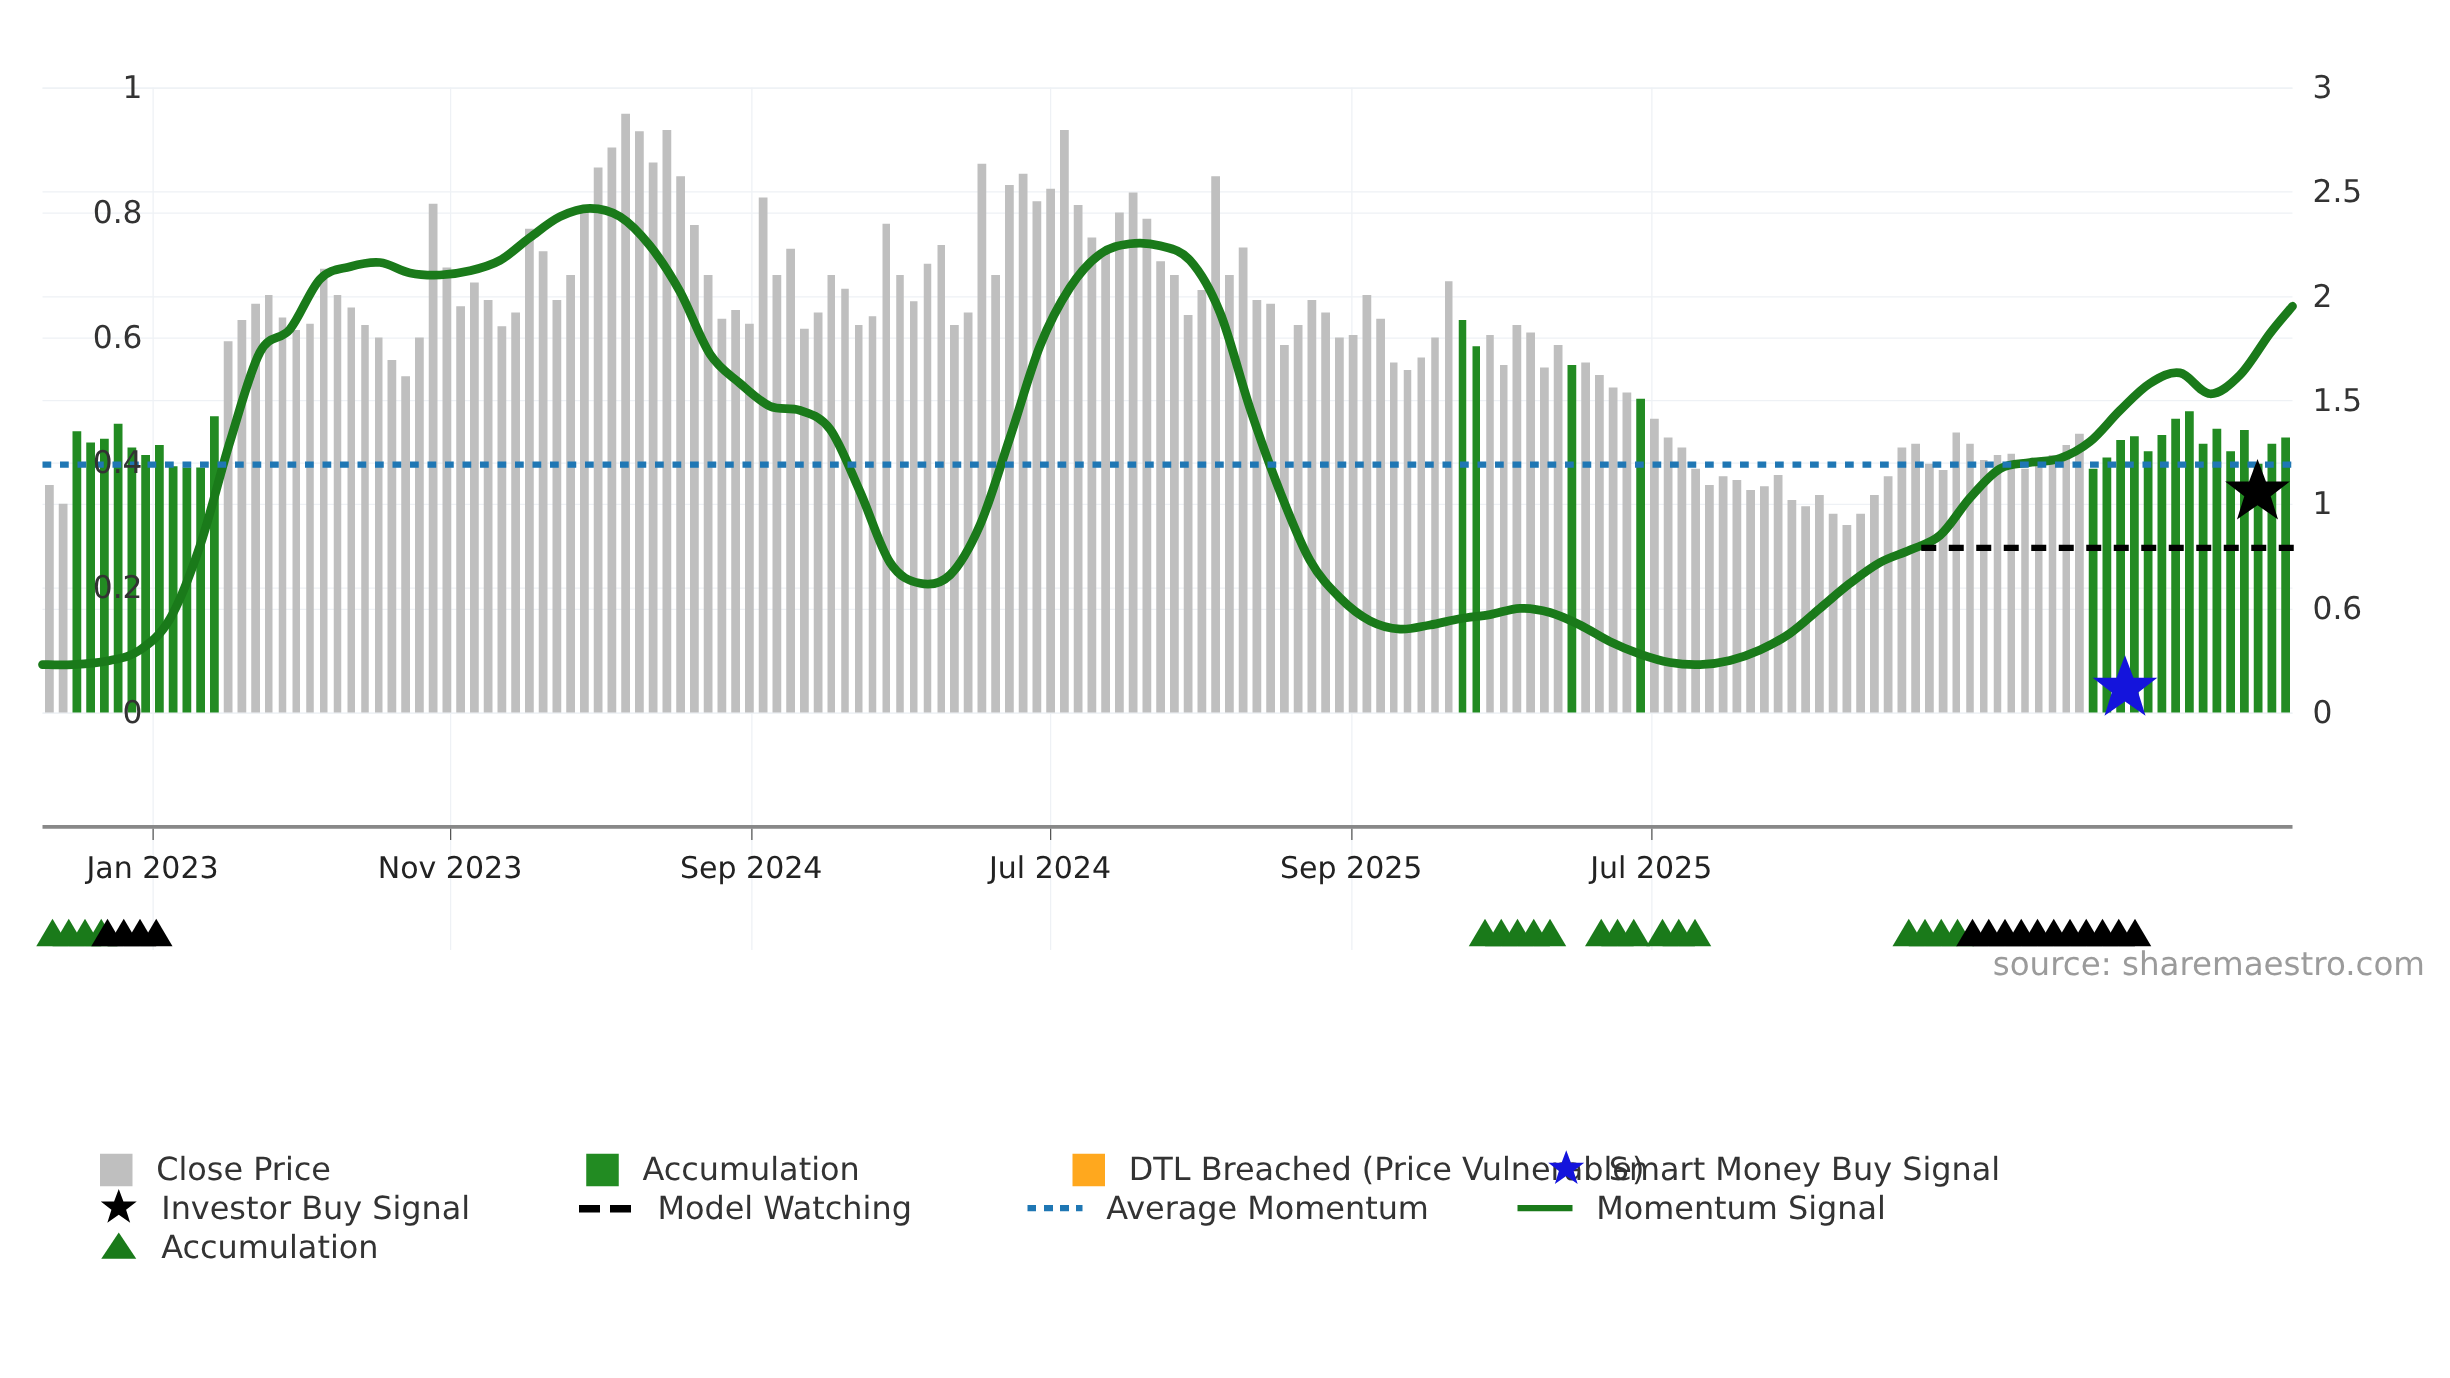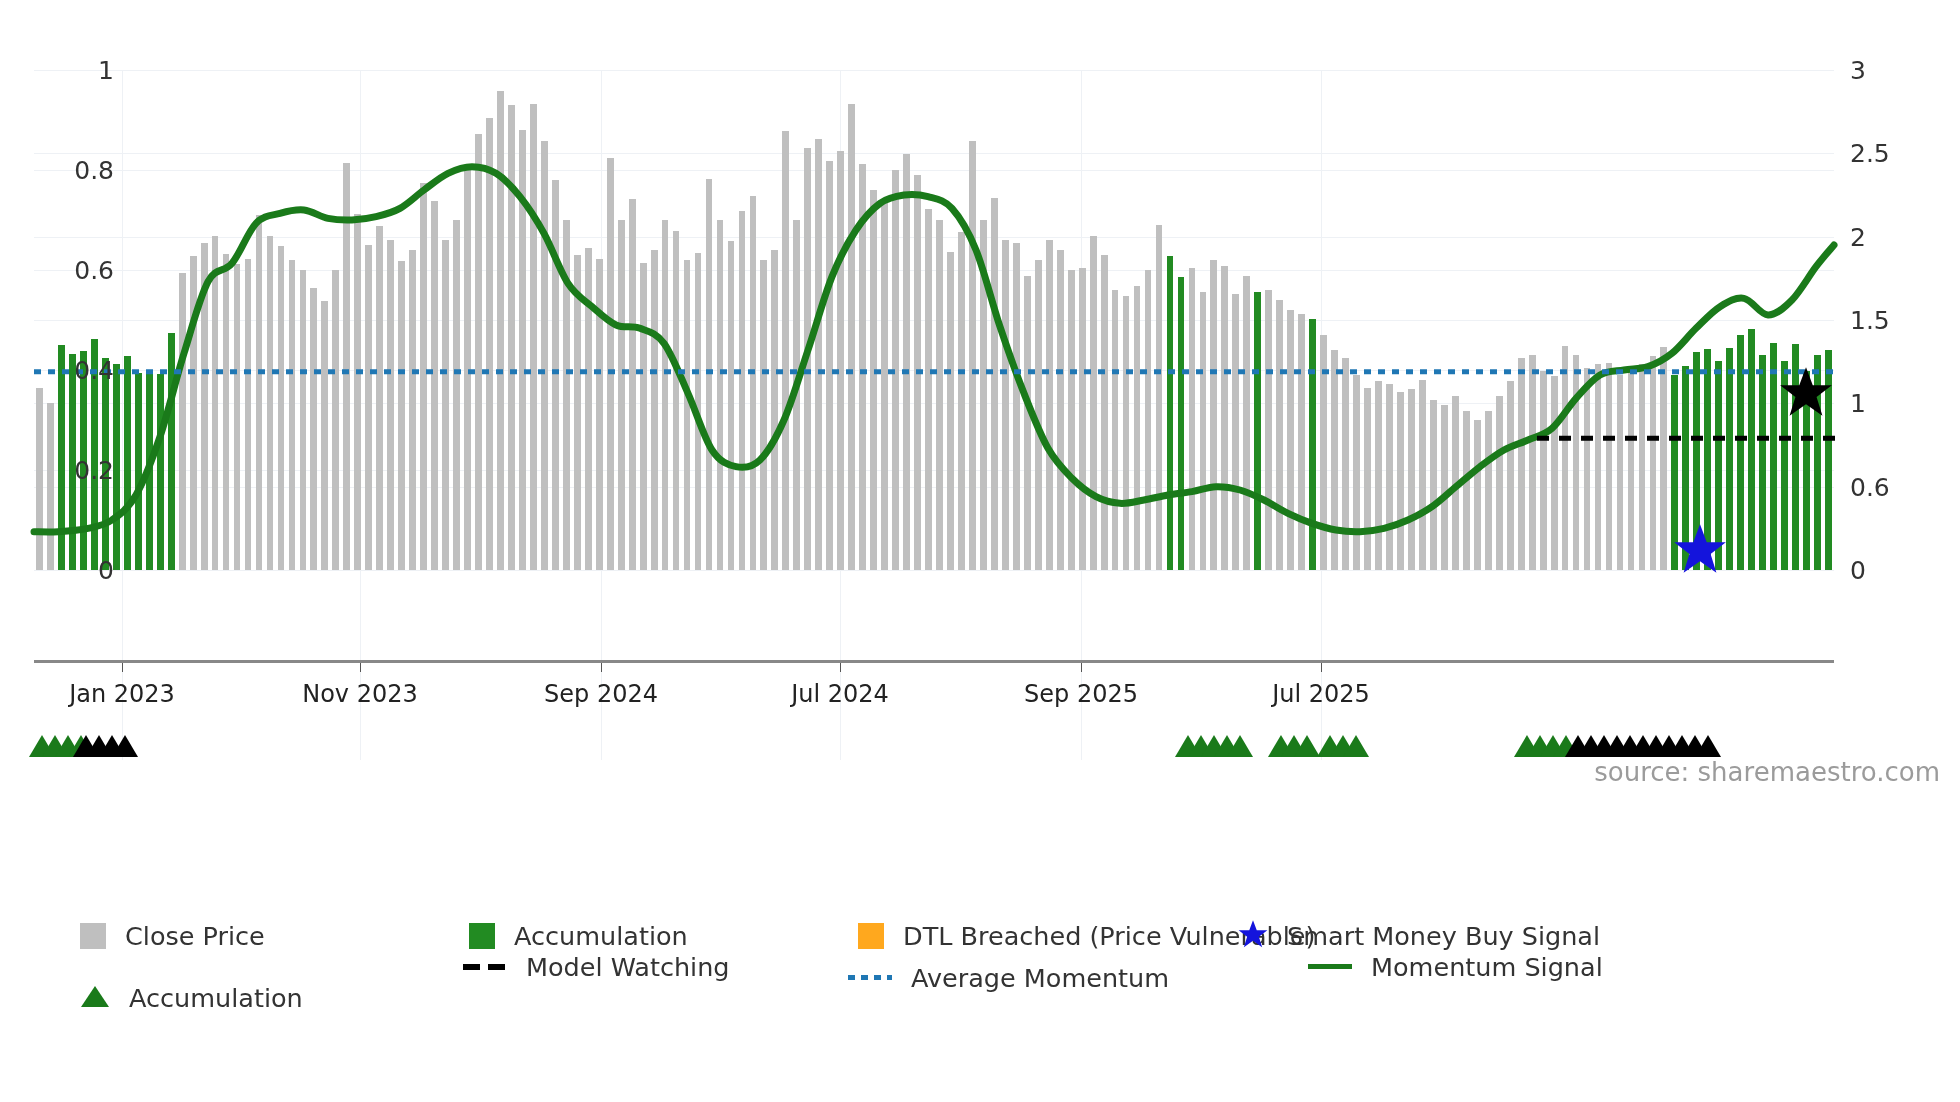--- a/index.html
+++ b/index.html
@@ -346,29 +346,37 @@
         <span>
           <svg width="30" height="30" viewBox="0 0 24 24">
               <polygon points="12,1 15,9 23.5,9 16.7,14.2 19.3,22.5 12,17.4 4.7,22.5 7.3,14.2 0.5,9 9,9" fill="#1414dc"></polygon>
             </svg>
         </span>
         <span class="lgtext">Smart Money Buy Signal</span>
       </div>
     </div>
 
     <div class="lgrow">
+      <div class="lgitem" style="left:0px;">
+        <span>
+          <svg width="30" height="30" viewBox="0 0 24 24">
+              <polygon points="12,1 15,9 23.5,9 16.7,14.2 19.3,22.5 12,17.4 4.7,22.5 7.3,14.2 0.5,9 9,9" fill="#000000"></polygon>
+            </svg>
+        </span>
+        <span class="lgtext">Investor Buy Signal</span>
+      </div>
       <div class="lgitem" style="left:383px;">
         <span class="swatch-dash"></span>
         <span class="lgtext">Model Watching</span>
       </div>
-      <div class="lgitem" style="left:768px;margin-top:11px;">
+      <div class="lgitem" style="left:742px;">
         <span class="swatch-dot"></span>
         <span class="lgtext">Average Momentum</span>
       </div>
-      <div class="lgitem" style="left:1228px;align-items:center;">
+      <div class="lgitem" style="left:1134px;align-items:center;">
         <span class="swatch-line" style="background:#1a7a1a"></span>
         <span class="lgtext">Momentum Signal</span>
       </div>
     </div>
 
     <div class="lgrow">
       <div class="lgitem" style="left:0px;">
         <span>
           <svg width="30" height="26" viewBox="0 0 30 26">
               <polygon points="15,3 29,24 1,24" fill="#1a7a1a"></polygon>

